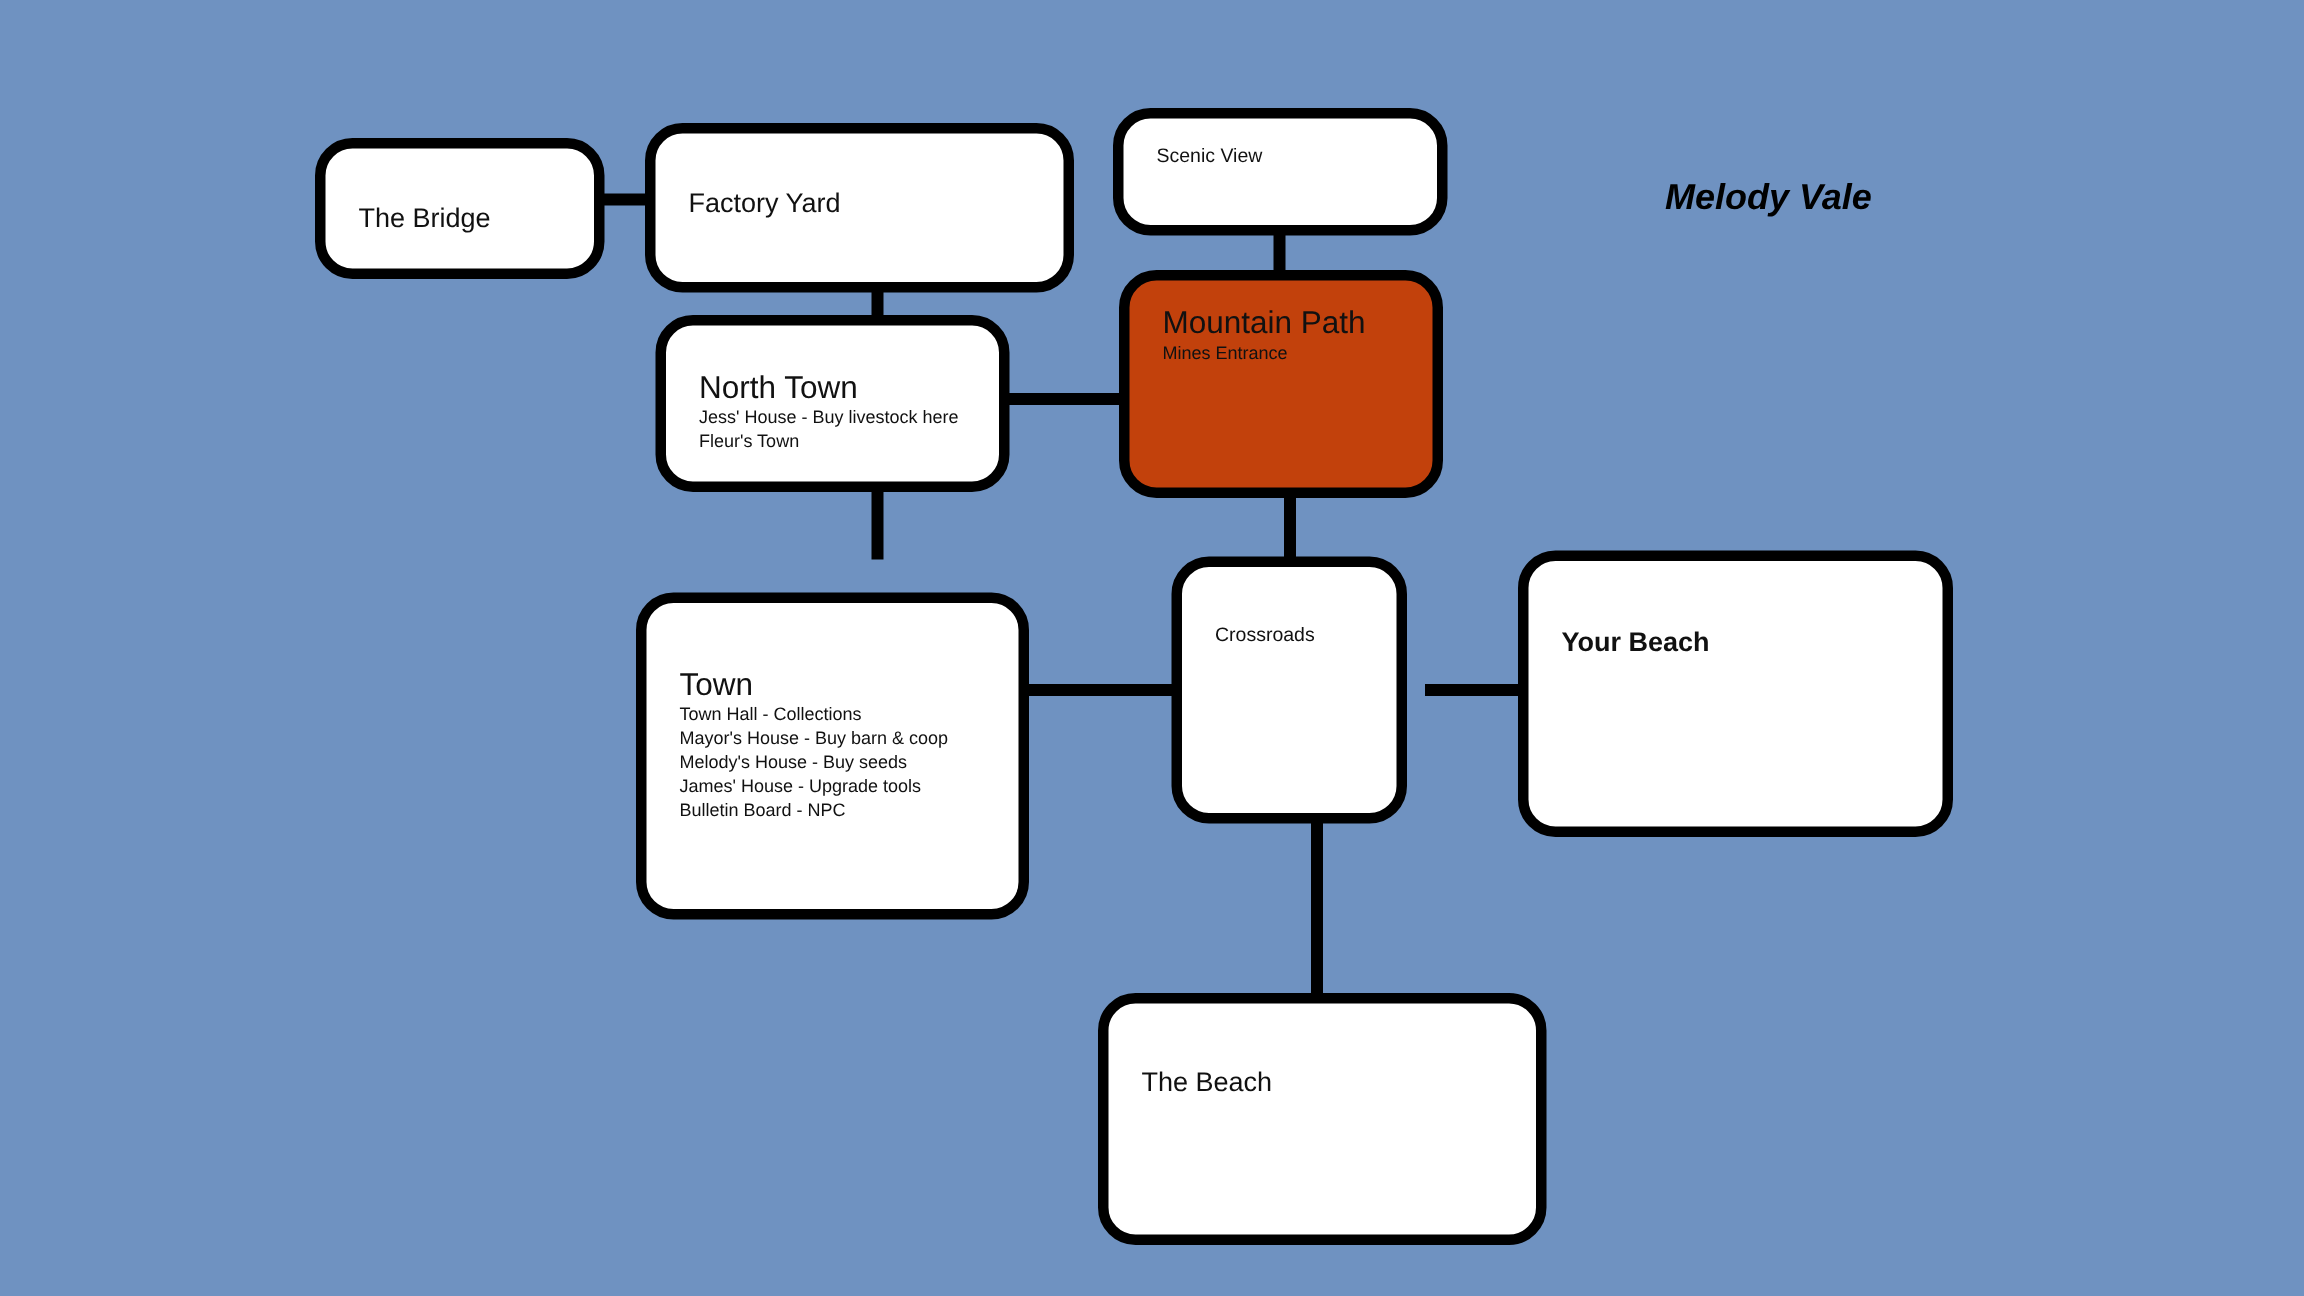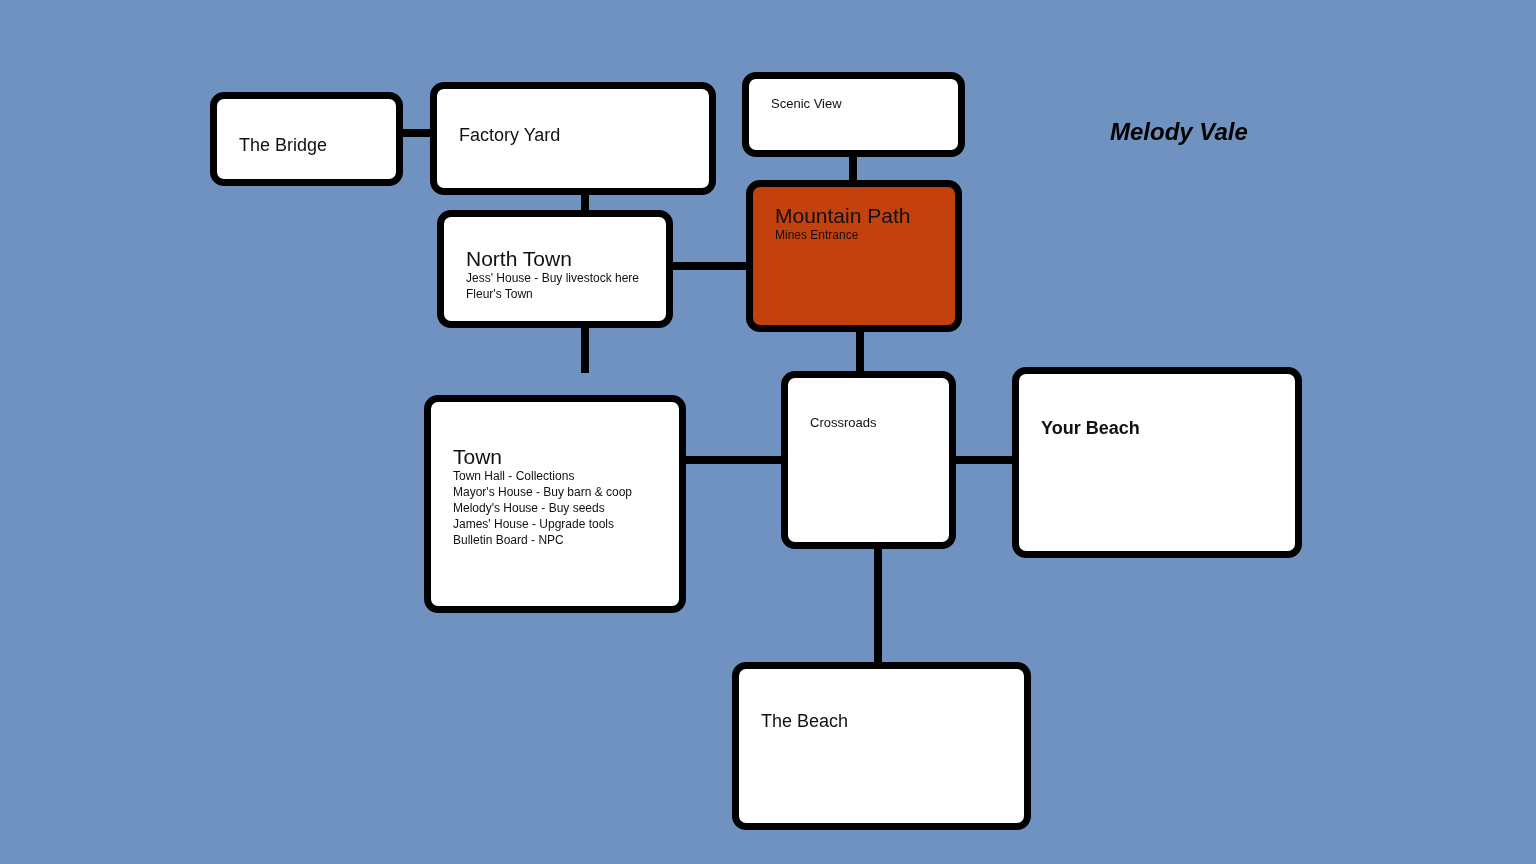--- a/index.html
+++ b/index.html
@@ -24,21 +24,21 @@
     position: absolute;
     background: #000000;
     z-index: 1;
   }
   
   .node {
     position: absolute;
     box-sizing: border-box;
     background: #ffffff;
     border: 7px solid #000000;
-    border-radius: 14px;
+    border-radius: 25px;
     z-index: 2;
     padding: 0;
     overflow: hidden;
   }
   .node-inner {
     position: absolute;
     left: 22px;
     right: 10px;
   }
   .node-title {
@@ -115,21 +115,21 @@
       <div class="node" style="left: 424px; top: 367px; width: 262px; height: 218px; background: rgb(255, 255, 255); border-color: rgb(0, 0, 0); margin-top: 28px;">
         <div class="node-inner" style="top: 43px;">
           <div class="node-title t-lg">Town</div>
           <div class="node-sub">Town Hall - Collections</div>
           <div class="node-sub">Mayor's House - Buy barn &amp; coop</div>
           <div class="node-sub">Melody's House - Buy seeds</div>
           <div class="node-sub">James' House - Upgrade tools</div>
           <div class="node-sub">Bulletin Board - NPC</div>
         </div>
       </div>
-      <div class="node" style="left: 781px; top: 371px; width: 175px; height: 178px; background: rgb(255, 255, 255); border-color: rgb(0, 0, 0);">
+      <div class="node" style="left: 781px; top: 371px; width: 157px; height: 178px; background: rgb(255, 255, 255); border-color: rgb(0, 0, 0);">
         <div class="node-inner" style="top: 38px;">
           <div class="node-title t-sm">Crossroads</div>
         </div>
       </div>
       <div class="node" style="left: 1012px; top: 367px; width: 290px; height: 191px; background: rgb(255, 255, 255); border-color: rgb(0, 0, 0);">
         <div class="node-inner" style="top: 44px;">
           <div class="node-title t-bold">Your Beach</div>
         </div>
       </div>
       <div class="node" style="left: 732px; top: 662px; width: 299px; height: 168px; background: rgb(255, 255, 255); border-color: rgb(0, 0, 0);">

